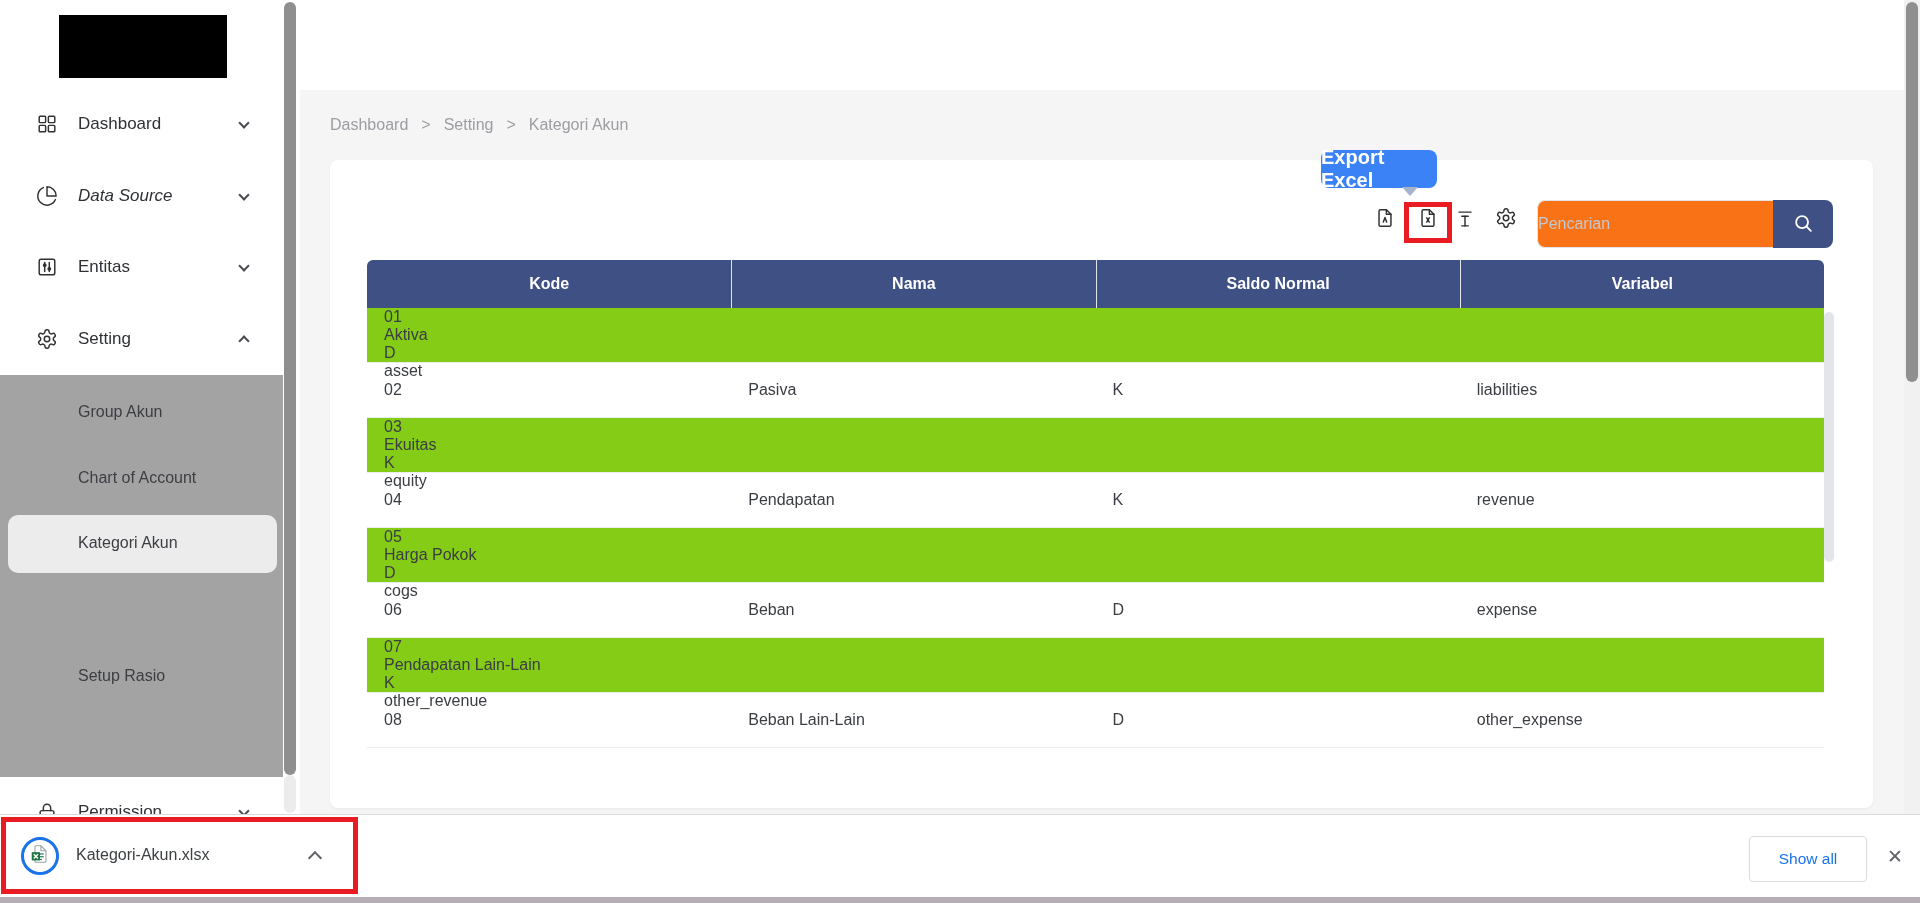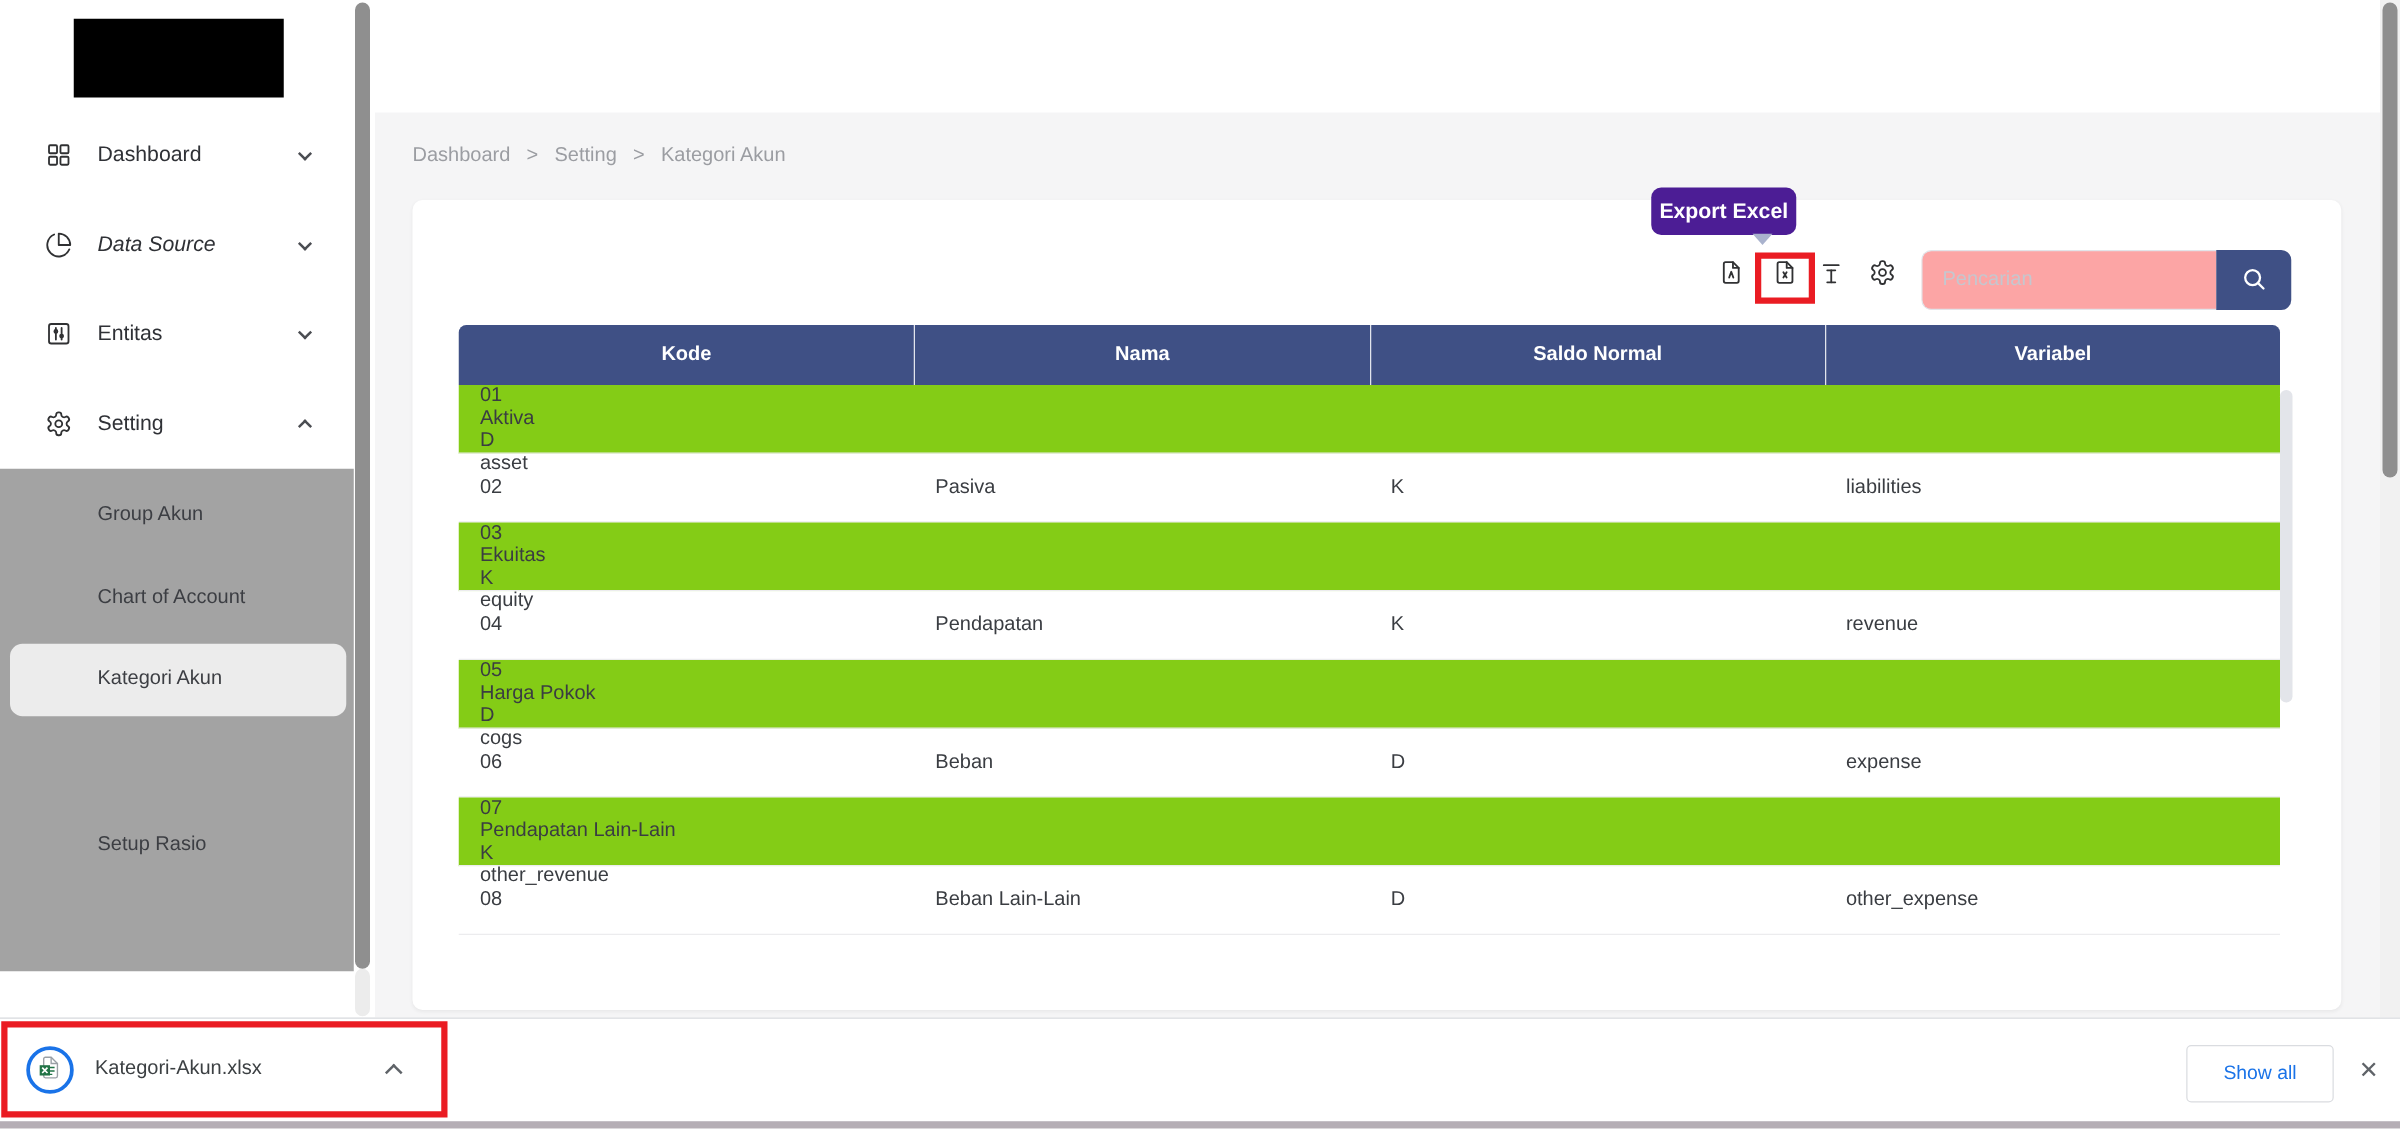--- a/index.html
+++ b/index.html
@@ -32,28 +32,28 @@
   .sel-chev { position:absolute; right:15px; width:9px; height:9px; border-right:1.6px solid #b9bfc9; border-bottom:1.6px solid #b9bfc9; transform:rotate(45deg); margin-top:-4px; }
   .avatar { position:absolute; left:1831px; top:24px; width:50px; height:50px; border-radius:50%; background:#c3c3c3; }
 
   
   .breadcrumb { position:absolute; left:330px; top:116px; display:flex; gap:13px; font-size:16px; color:#9b9da2; z-index:1; }
 
   
   .card { position:absolute; left:330px; top:160px; width:1543px; height:648px; background:#fff; border-radius:8px; box-shadow:0 1px 3px rgba(0,0,0,0.05); z-index:1; }
 
   .tool-icon { position:absolute; width:22px; height:22px; z-index:5; cursor:pointer; }
-  .tooltip { position:absolute; left:1321px; top:150px; width:116px; height:38px; background:#4c1d95; border-radius:8px; color:#fff; font-weight:bold; font-size:17px; display:flex; align-items:center; justify-content:center; z-index:6; }
+  .tooltip { position:absolute; left:1321px; top:150px; width:116px; height:38px; background:#3b82f6; border-radius:8px; color:#fff; font-weight:bold; font-size:20px; display:flex; align-items:center; justify-content:center; z-index:6; }
   .tooltip-arrow { position:absolute; left:1402px; top:187px; width:0; height:0; border-left:8px solid transparent; border-right:8px solid transparent; border-top:9px solid #a9b2cd; z-index:6; }
 
   .red-box { position:absolute; border:5px solid #ea1c23; z-index:12; }
   .red-box-excel { left:1404px; top:202px; width:48px; height:41px; }
   .red-box-download { left:1px; top:817px; width:357px; height:77px; }
 
-  .search-field { position:absolute; left:1537px; top:200px; width:236px; height:48px; border:1px solid #e2e4e9; border-right:none; border-radius:8px 0 0 8px; background:#fca5a5; font-size:16px; color:#333; padding-left:16px; outline:none; z-index:5; }
+  .search-field { position:absolute; left:1537px; top:200px; width:236px; height:48px; border:1px solid #e2e4e9; border-right:none; border-radius:8px 0 0 8px; background:#f97316; font-size:16px; color:#333; outline:none; z-index:5; }
   .search-field::placeholder { color:#c4c7cf; }
   .search-btn { position:absolute; left:1773px; top:200px; width:60px; height:48px; background:#3f5085; border:none; border-radius:0 8px 8px 0; display:flex; align-items:center; justify-content:center; cursor:pointer; z-index:5; }
 
   
   .table { position:absolute; left:367px; top:260px; width:1457px; z-index:1; }
   .thead { display:flex; height:48px; background:#3f5085; border-radius:6px 6px 0 0; }
   .thead .hcell { width:25%; display:flex; align-items:center; justify-content:center; color:#fff; font-size:16px; font-weight:600; }
   .thead .hcell + .hcell { border-left:1.5px solid rgba(255,255,255,0.85); }
   .trow { display:flex; height:55px; border-bottom:1px solid #ececee; background:#fff; }
   .trow.alt { background:#84cc16;flex-direction:column; }
@@ -151,20 +151,32 @@
           <span class="lbl">Chart of Account</span>
         </div>
       <div class="sub-item" style="top:150px;">
           <span class="lbl">Kategori Akun</span>
         </div>
       <div class="sub-item" style="top:283px;">
           <span class="lbl">Setup Rasio</span>
         </div>
     </div>
 
+    <div class="side-item" style="top:790px;">
+      <span class="ic">
+        <svg class="lin" width="22" height="22" viewBox="0 0 24 24">
+            <rect x="4.5" y="10.5" width="15" height="10" rx="2"></rect>
+            <path d="M8 10.5V7.5a4 4 0 0 1 8 0v3"></path>
+          </svg>
+      </span>
+      <span class="lbl">Permission</span>
+      <span class="chev-wrap">
+          <span class="chev"></span>
+        </span>
+    </div>
   </nav>
 
   <div class="sb-track-rest"></div>
   <div class="sb-thumb"></div>
 
   <header class="topbar"></header>
   <span class="fold-icon">
     <svg class="lin" width="23" height="23" viewBox="0 0 24 24">
         <line x1="4" y1="5" x2="20" y2="5"></line>
         <line x1="10" y1="12" x2="20" y2="12"></line>

